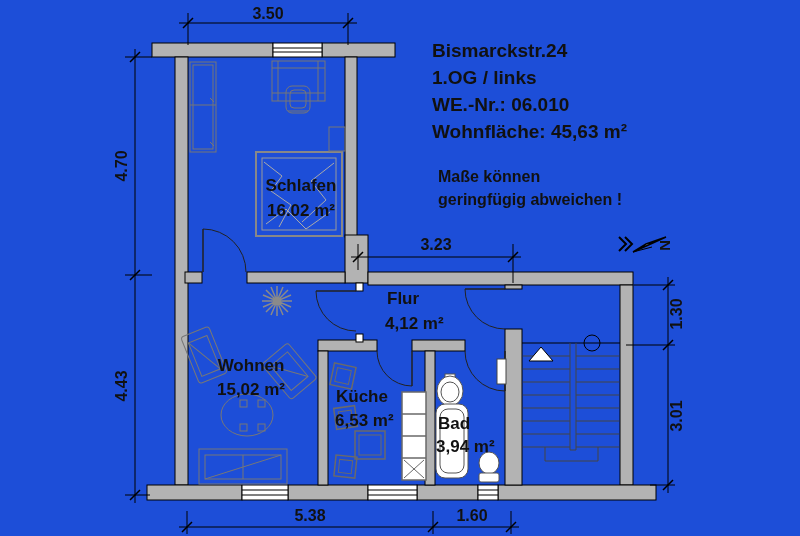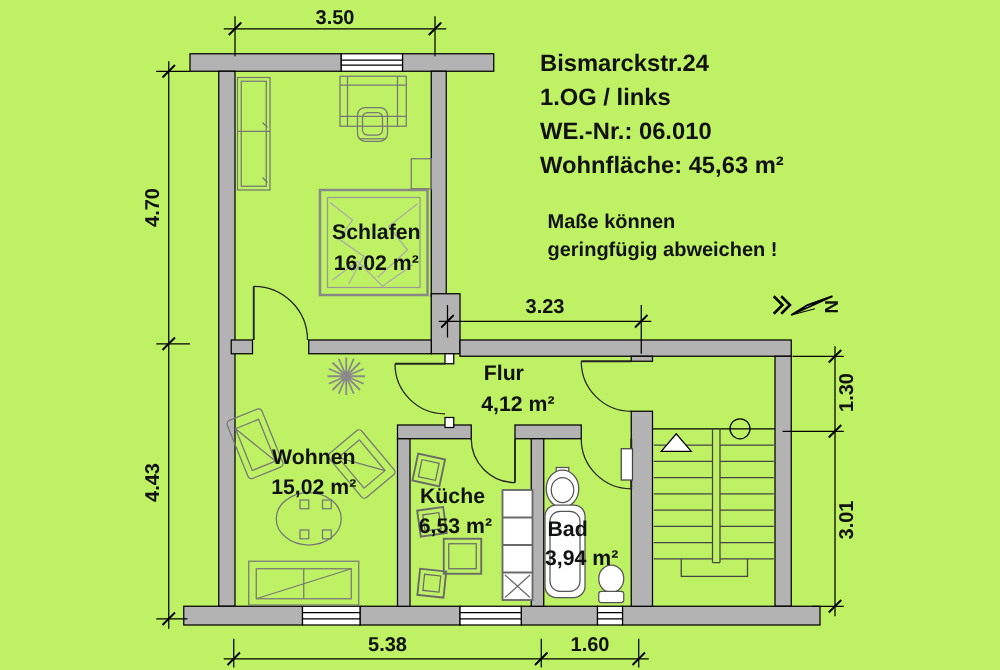--- a/index.html
+++ b/index.html
@@ -1,17 +1,17 @@
 <!DOCTYPE html>
 <html><head>
 <meta charset="utf-8">
 <style>
   html,body{margin:0;padding:0;background:#fff;}
   .canvas{
-    position:relative;width:800px;height:536px;background:#bef264;overflow:hidden;
+    position:relative;width:800px;height:536px;background:#1d4ed8;overflow:hidden;
     font-family:"Liberation Sans",sans-serif;
   }
   svg{position:absolute;left:0;top:0;}
   text{font-family:"Liberation Sans","DejaVu Sans",sans-serif;font-weight:bold;fill:#111;}
   .t-title{font-size:19px;}
   .t-note{font-size:16px;}
   .t-room{font-size:17px;}
   .t-dim{font-size:16px;}
   .t-north{font-size:15px;}
 </style>

